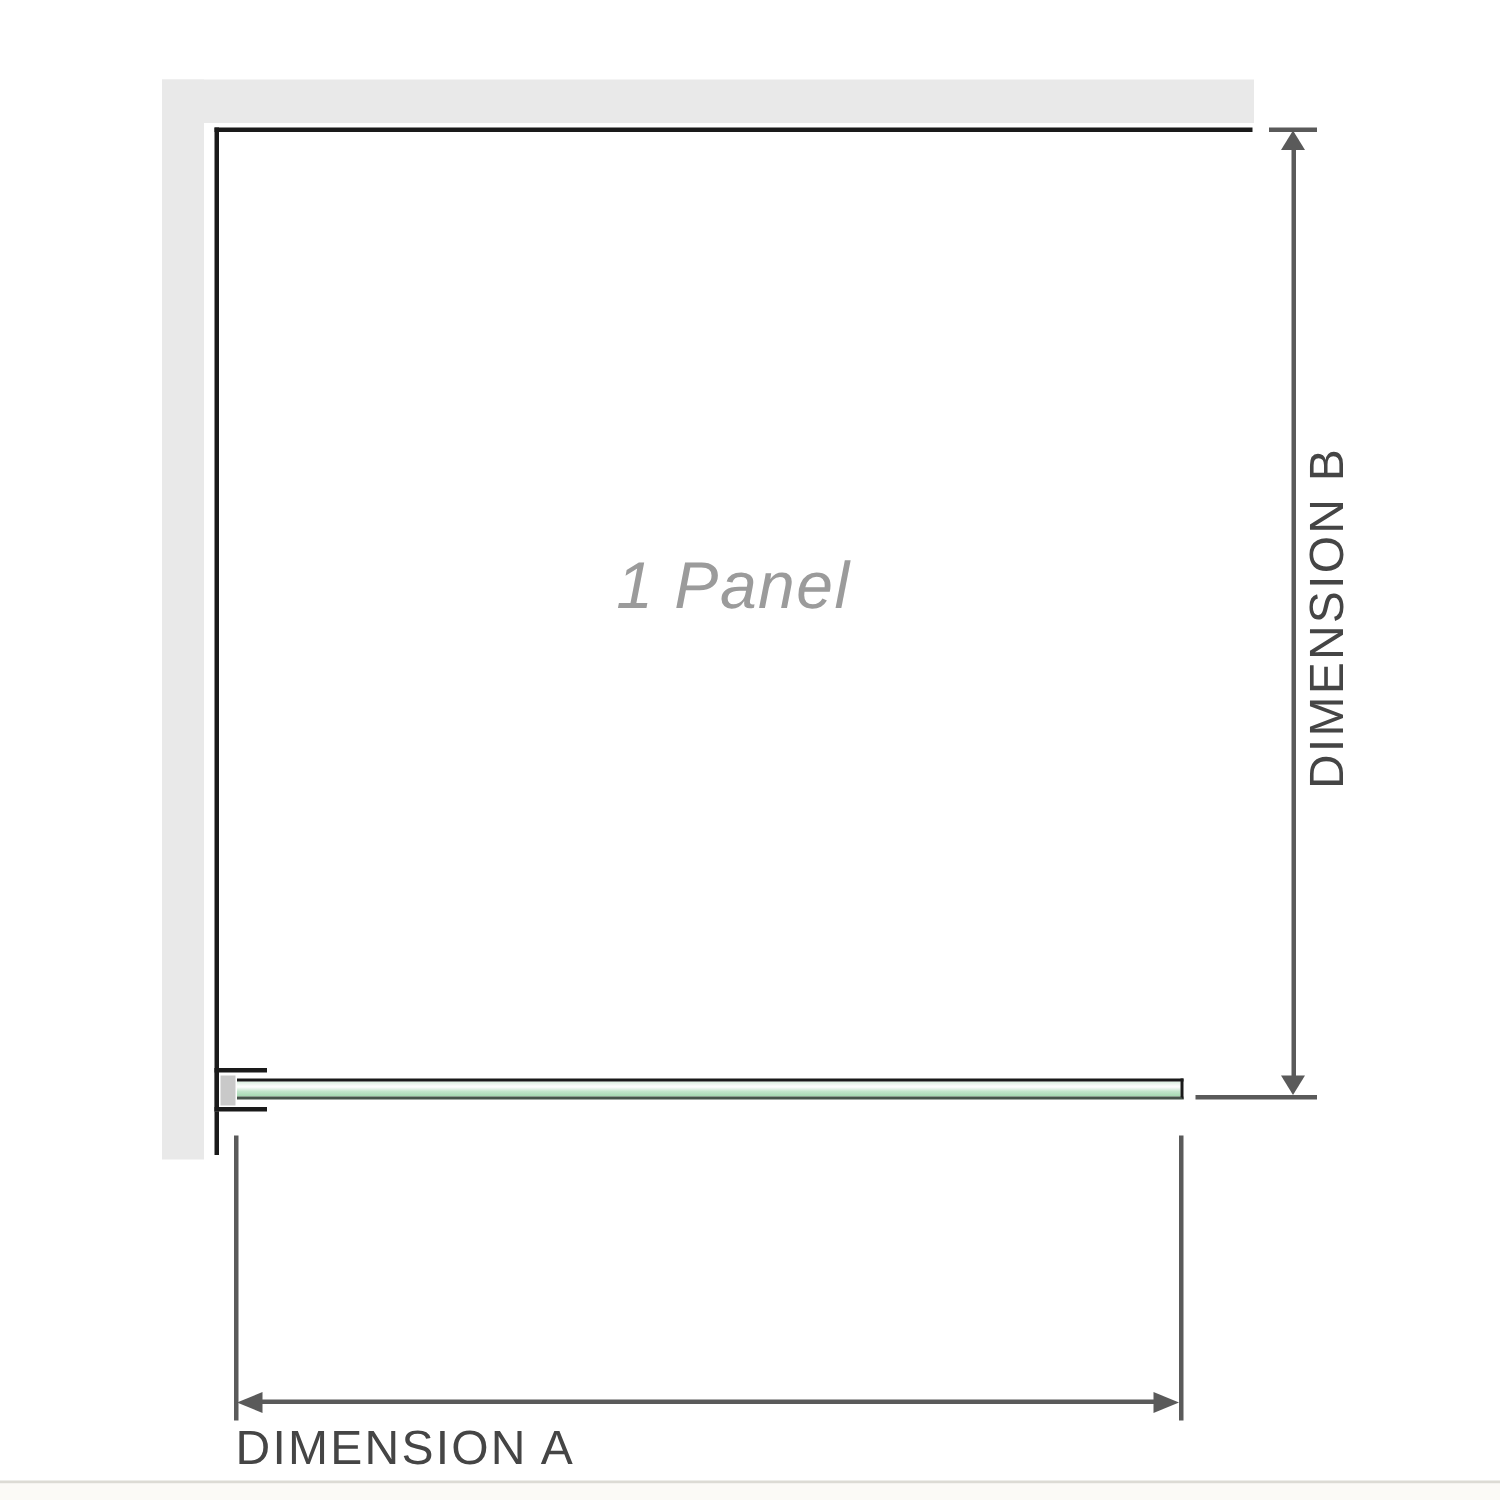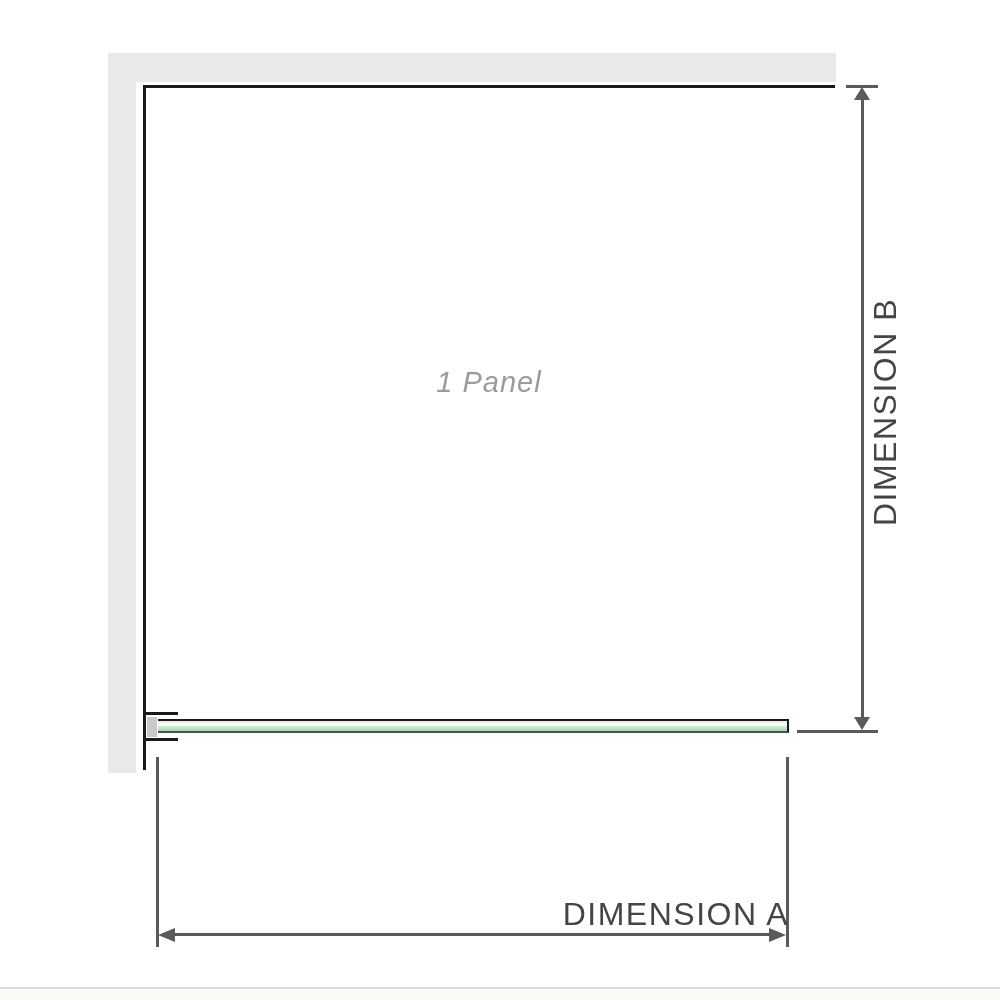--- a/index.html
+++ b/index.html
@@ -24,21 +24,21 @@
   .wall-left { left:108px; top:53px; width:28px;  height:720px; background: var(--wall-gray); }
 
   
   .box-top-line  { left:143px; top:85px; width:692px; height:3px; background: var(--outline-black); }
   .box-left-line { left:143px; top:85px; width:3px;  height:685px; background: var(--outline-black); }
 
   
   .panel-label {
     left:143px; top:366px; width:692px;
     text-align:center;
-    font-size:29px;
+    font-size:44px;
     font-style:italic;
     letter-spacing:1px;
     color: var(--panel-text-gray);
   }
 
   
   .glass-bar {
     left:158px; top:719px; width:631px; height:14px;
     box-sizing:border-box;
     border-top:2px solid var(--outline-black);
@@ -95,22 +95,22 @@
     font-size:32px;
     font-weight:300;
     letter-spacing:1.5px;
     white-space:nowrap;
   }
   .dimB-label {
     left:885px; top:412px;
     transform: translate(-50%, -50%) rotate(-90deg);
   }
   .dimA-label {
-    left:157px; top:896px; width:632px;
-    text-align:right;
+    left:157px; top:947px; width:632px;
+    text-align:left;
   }
 
   
   .bottom-divider { left:0; top:987px; width:1000px; height:2px; background: var(--divider-gray); }
   .footer-strip   { left:0; top:989px; width:1000px; height:11px; background:#fbfaf6; }
 </style>
 </head>
 <body>
 
 <div class="canvas">

